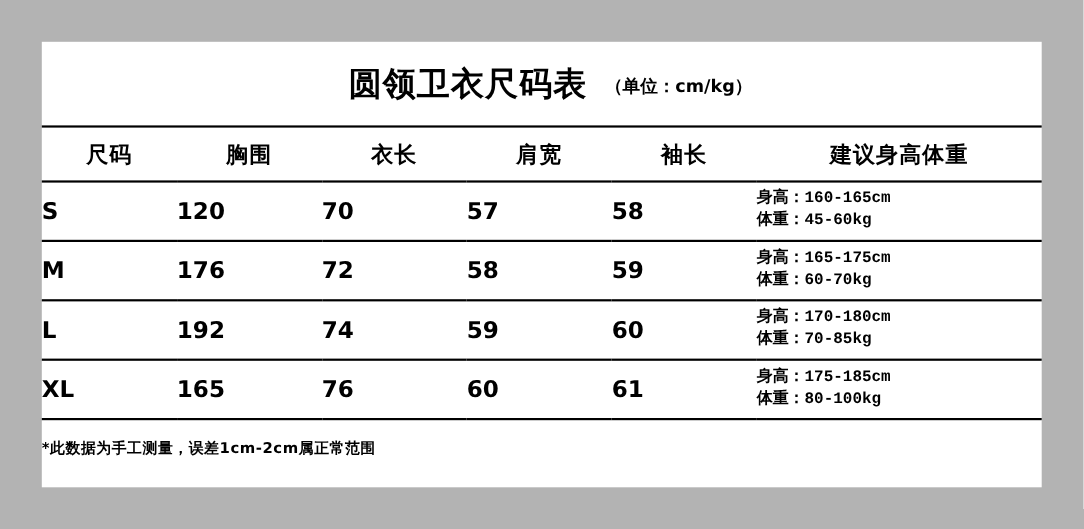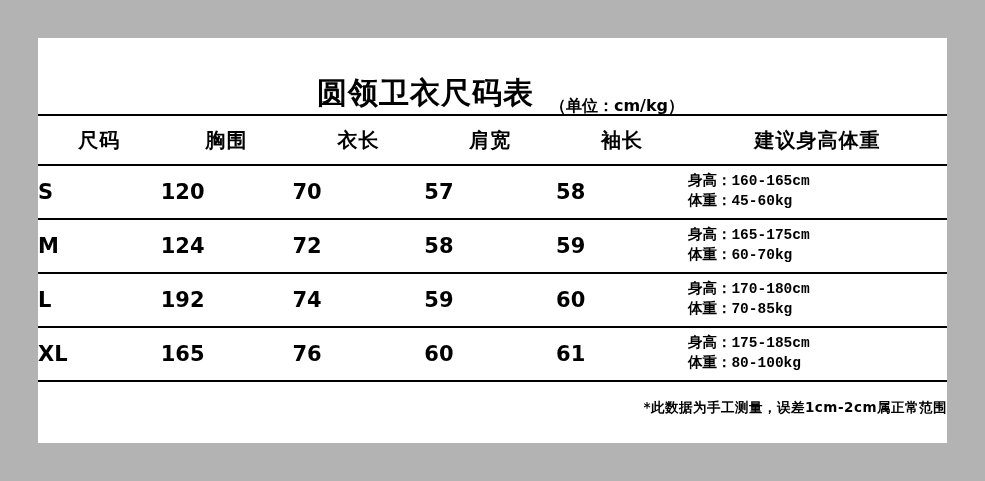--- a/index.html
+++ b/index.html
@@ -18,21 +18,21 @@
     left: 38px;
     top: 38px;
     width: 909px;
     height: 405px;
     background: #ffffff;
     box-sizing: border-box;
   }
   .title-row {
     height: 78px;
     display: flex;
-    align-items: flex-end;
+    align-items: center;
     justify-content: center;
     border-bottom: 2px solid #000;
     box-sizing: border-box;
     padding-left: 16px;
   }
   .title-main {
     font-family: "DejaVu Sans", sans-serif;
     font-size: 30px;
     font-weight: bold;
     color: #000;
@@ -83,21 +83,21 @@
     font-family: Liberation Mono, monospace;
     font-size: 14.5px;
     font-weight: bold;
     color: #000;
     white-space: nowrap;
   }
   .note-row {
     height: 52px;
     display: flex;
     align-items: center;
-    justify-content: flex-end;
+    justify-content: flex-start;
   }
   .note-text {
     font-family: "DejaVu Sans", sans-serif;
     font-size: 13.5px;
     font-weight: bold;
     color: #000;
     letter-spacing: 0.5px;
   }
   col.c-size  { width: 13.5%; }
   col.c-chest { width: 14.5%; }
@@ -142,21 +142,21 @@
         <td>70</td>
         <td>57</td>
         <td>58</td>
         <td class="rec">
           <span>身高：160-165cm</span>
           <span>体重：45-60kg</span>
         </td>
       </tr>
       <tr>
         <td>M</td>
-        <td>124</td>
+        <td>176</td>
         <td>72</td>
         <td>58</td>
         <td>59</td>
         <td class="rec">
           <span>身高：165-175cm</span>
           <span>体重：60-70kg</span>
         </td>
       </tr>
       <tr>
         <td>L</td>

